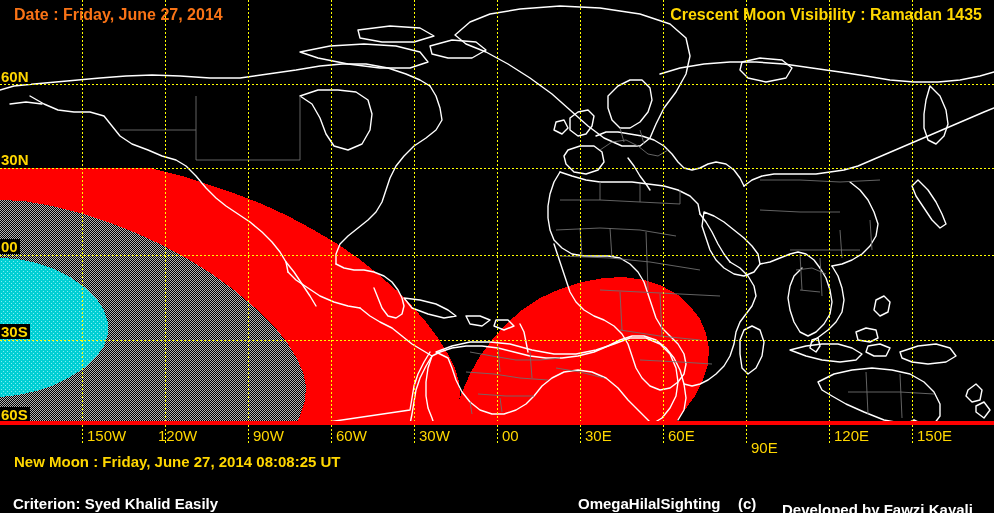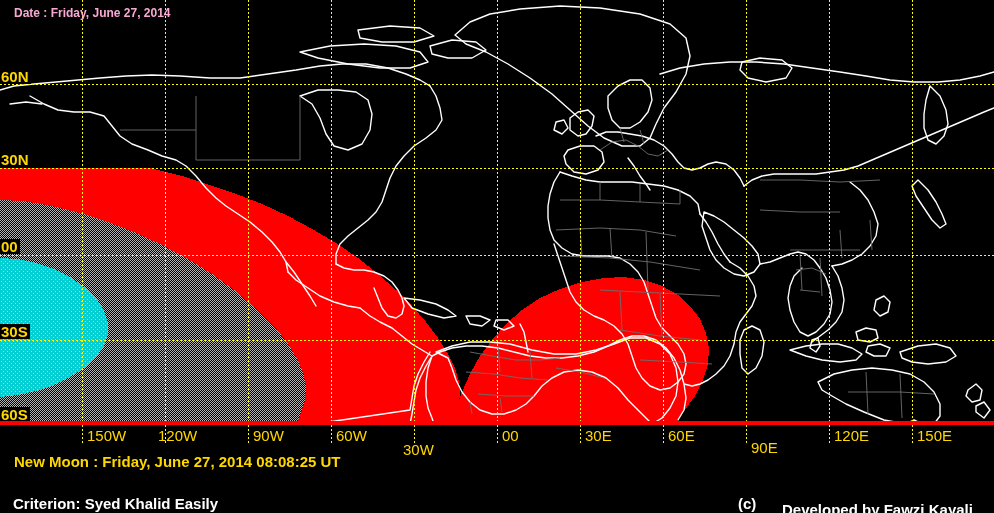--- a/index.html
+++ b/index.html
@@ -32,21 +32,21 @@
     position:absolute;left:0;color:#ffd700;font-weight:bold;font-size:15px;
     background:#000;padding:0 2px 0 1px;line-height:15px;white-space:nowrap;
     z-index:40;
   }
   .lon-label{
     position:absolute;color:#ffd700;font-weight:normal;font-size:15px;
     line-height:15px;white-space:nowrap;z-index:40;
   }
 
   
-  .title-left{position:absolute;left:14px;top:6px;color:#f9a8d4;font-weight:bold;font-size:12px;z-index:50;white-space:nowrap;}
+  .title-left{position:absolute;left:14px;top:6px;color:#f97316;font-weight:bold;font-size:16px;z-index:50;white-space:nowrap;}
   .title-right{position:absolute;right:12px;top:6px;color:#ffd700;font-weight:bold;font-size:16px;z-index:50;white-space:nowrap;}
 
   
   #redbar{position:absolute;left:0;top:421px;width:994px;height:4px;background:#ff0000;z-index:45;}
 
   
   #footer{position:absolute;left:0;top:425px;width:994px;height:88px;background:#000;}
   .lonstrip{position:absolute;left:0;top:0;width:994px;height:25px;}
   .foot-row{position:absolute;left:0;width:867px;height:19px;white-space:nowrap;}
   .foot-item{position:absolute;font-weight:bold;font-size:15px;line-height:19px;white-space:nowrap;}
@@ -306,20 +306,21 @@
     <div class="gridline-v" style="left:829px;"></div>
     <div class="gridline-v" style="left:912px;"></div>
 
     <span class="lat-label" style="top:69px;">60N</span>
     <span class="lat-label" style="top:152px;">30N</span>
     <span class="lat-label" style="top:239px;">00</span>
     <span class="lat-label" style="top:324px;">30S</span>
     <span class="lat-label" style="top:407px;">60S</span>
 
     <div class="title-left">Date : Friday, June 27, 2014</div>
+    <div class="title-right">Crescent Moon Visibility : Ramadan  1435</div>
   </div>
 
   <div id="redbar"></div>
 
   <div id="footer">
 
     <div class="lonstrip">
       <div class="gridline-v" style="left:82px;height:18px;"></div>
       <div class="gridline-v" style="left:165px;height:18px;"></div>
       <div class="gridline-v" style="left:248px;height:18px;"></div>
@@ -329,33 +330,34 @@
       <div class="gridline-v" style="left:580px;height:18px;"></div>
       <div class="gridline-v" style="left:663px;height:18px;"></div>
       <div class="gridline-v" style="left:746px;height:18px;"></div>
       <div class="gridline-v" style="left:829px;height:18px;"></div>
       <div class="gridline-v" style="left:912px;height:18px;"></div>
 
       <span class="lon-label" style="left:87px;top:3px;">150W</span>
       <span class="lon-label" style="left:158px;top:3px;">120W</span>
       <span class="lon-label" style="left:253px;top:3px;">90W</span>
       <span class="lon-label" style="left:336px;top:3px;">60W</span>
-      <span class="lon-label" style="left:403px;top:3px;margin-top:14px;">30W</span>
+      <span class="lon-label" style="left:419px;top:3px;">30W</span>
       <span class="lon-label" style="left:502px;top:3px;">00</span>
       <span class="lon-label" style="left:585px;top:3px;">30E</span>
       <span class="lon-label" style="left:668px;top:3px;">60E</span>
       <span class="lon-label" style="left:751px;top:3px;margin-top:12px;">90E</span>
       <span class="lon-label" style="left:834px;top:3px;">120E</span>
       <span class="lon-label" style="left:917px;top:3px;">150E</span>
     </div>
 
     <div class="foot-row" style="top:27px;">
       <span class="foot-item c-yellow" style="left:14px;">New Moon : Friday, June 27, 2014  08:08:25  UT</span>
     </div>
 
 
     <div class="foot-row" style="top:69px;">
       <span class="foot-item c-white" style="left:13px;">Criterion: Syed Khalid Easily</span>
+      <span class="foot-item c-white" style="left:578px;">OmegaHilalSighting</span>
       <span class="foot-item c-white" style="left:738px;">(c)</span>
       <span class="foot-item c-white" style="left:782px;margin-top:6px;">Developed by Fawzi Kayali</span>
     </div>
   </div>
 </div>
 
 </body></html>

